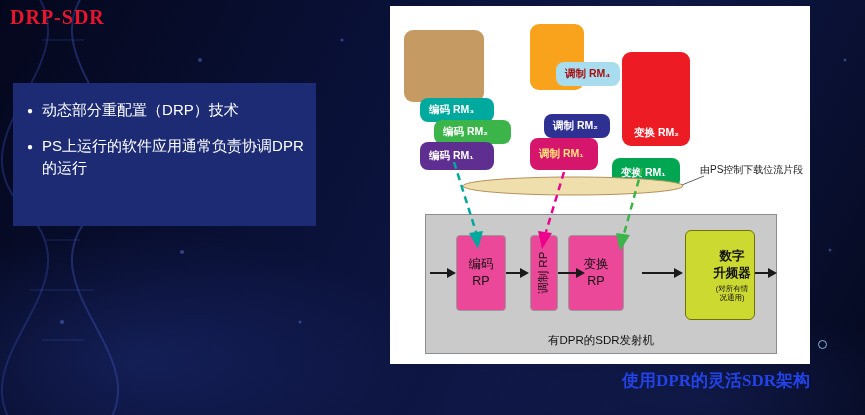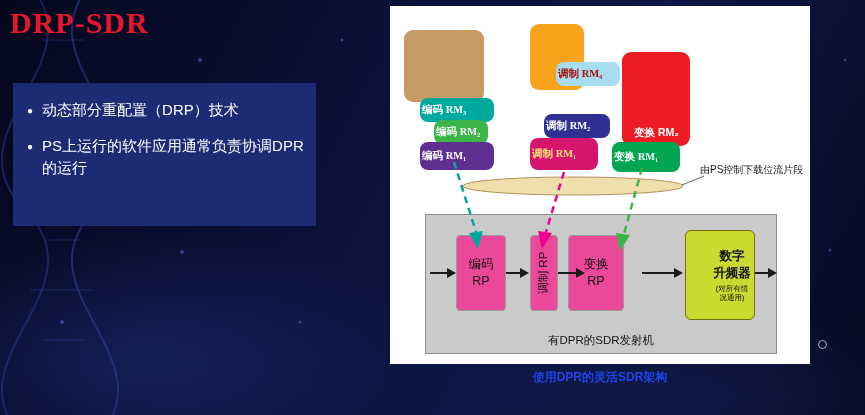--- a/index.html
+++ b/index.html
@@ -6,52 +6,52 @@
   body { background:#000; }
   .slide {
     position:relative; width:865px; height:415px; overflow:hidden;
     background:linear-gradient(118deg,#04071c 0%,#0a1138 38%,#0e1745 62%,#05091f 100%);
     font-family:"Liberation Sans",sans-serif;
   }
   .bg-decor { position:absolute; left:0; top:0; z-index:0; }
 
   .title {
     position:absolute; left:10px; top:6px; z-index:2;
-    font-family:"Liberation Serif",serif; font-size:30px; font-weight:bold; letter-spacing:1px;
+    font-family:"Liberation Serif",serif; font-size:20px; font-weight:bold; letter-spacing:1px;
   }
 
   .left-box {
     position:absolute; left:13px; top:83px; width:303px; height:143px; z-index:2;
     padding:16px 12px 10px 14px;
   }
   .bullet { display:flex; gap:9px; color:#fff; font-size:15px; line-height:1.5; margin-bottom:13px; }
   .marker { font-size:10px; padding-top:4px; color:#fff; }
 
   .panel { position:absolute; left:390px; top:6px; width:420px; height:358px; background:#fff; z-index:2; }
 
   .card { position:absolute; border-radius:9px; }
-  .bar  { position:absolute; border-radius:8px; display:flex; align-items:center; padding-left:2px;font-family:Liberation Serif, serif; }
+  .bar  { position:absolute; border-radius:8px; display:flex; align-items:center; padding-left:9px; }
   .rm-label { font-size:10.5px; font-weight:bold; color:#fff; white-space:nowrap; }
   .label-dred   { color:#a50f0f; }
   .label-yellow { color:#ffe37a; }
   .rm-label-bottom { position:absolute; left:12px; bottom:6px; font-size:10.5px; font-weight:bold; color:#fff; white-space:nowrap; }
 
   .enc-back { left:14px;  top:24px;  width:80px; height:72px; z-index:1; }
   .enc-rm3  { left:30px;  top:92px;  width:74px; height:24px; z-index:2; }
-  .enc-rm2  { left:44px;  top:114px; width:54px; height:24px; z-index:3; }
+  .enc-rm2  { left:44px;  top:114px; width:77px; height:24px; z-index:3; }
   .enc-rm1  { left:30px;  top:136px; width:74px; height:28px; z-index:4; }
 
   .mod-back { left:140px; top:18px;  width:54px; height:66px; z-index:2; }
   .mod-rm4  { left:166px; top:56px;  width:64px; height:24px; z-index:3; }
   .mod-rm3  { left:136px; top:84px;  width:66px; height:24px; z-index:4; }
   .mod-rm2  { left:154px; top:108px; width:66px; height:24px; z-index:5; }
   .mod-rm1  { left:140px; top:132px; width:68px; height:32px; z-index:6; }
 
   .tr-back  { left:232px; top:46px;  width:68px; height:94px; z-index:1; }
-  .tr-rm1   { left:222px; top:136px; width:68px; height:30px; z-index:2; }
+  .tr-rm1   { left:222px; top:152px; width:68px; height:30px; z-index:2; }
 
   .ps-note { position:absolute; left:310px; top:158px; width:106px; font-size:10px; color:#1a1a1a; line-height:1.15; z-index:6; }
 
   .gray-box { position:absolute; left:35px; top:208px; width:352px; height:140px; border:1px solid #8d8d8d; z-index:5; }
 
   .rp-box {
     position:absolute; background:#ec4899; border:1px solid #9a9a9a; border-radius:4px; z-index:10;
     display:flex; align-items:center; justify-content:center; text-align:center;
     font-size:12.5px; color:#111; white-space:pre-line; line-height:1.35;
   }
@@ -60,21 +60,21 @@
   .modulate-rp span { transform:rotate(-90deg); white-space:nowrap; font-size:11.5px; }
   .transform-rp { left:178px; top:229px; width:56px; height:76px; }
   .duc-box      { left:295px; top:224px; width:70px; height:90px; border:1px solid #70700a; border-radius:6px;
                   flex-direction:column; font-weight:bold;padding-left:24px; }
   .duc-note     { font-size:7.5px; font-weight:normal; line-height:1.25; margin-top:2px; padding:0 3px; }
 
   .transmitter-label { position:absolute; left:35px; top:327px; width:352px; text-align:center; font-size:11.5px; color:#111; z-index:6; }
 
   .overlay { position:absolute; left:0; top:0; z-index:50; pointer-events:none; }
 
-  .caption { position:absolute; left:390px; top:369px; width:420px; text-align:center; font-size:12px; font-weight:bold; z-index:2; }
+  .caption { position:absolute; left:390px; top:369px; width:420px; text-align:right; font-size:17px; font-weight:bold; z-index:2;font-family:Liberation Serif, serif; }
 
   .ring { position:absolute; right:38px; top:340px; width:9px; height:9px; border:1.5px solid #9fd0ff; border-radius:50%; opacity:.85; z-index:2; }
 </style>
 </head>
 <body>
 
 <div class="slide">
 
   <svg class="bg-decor" width="865" height="415" viewBox="0 0 865 415">
     <defs>

